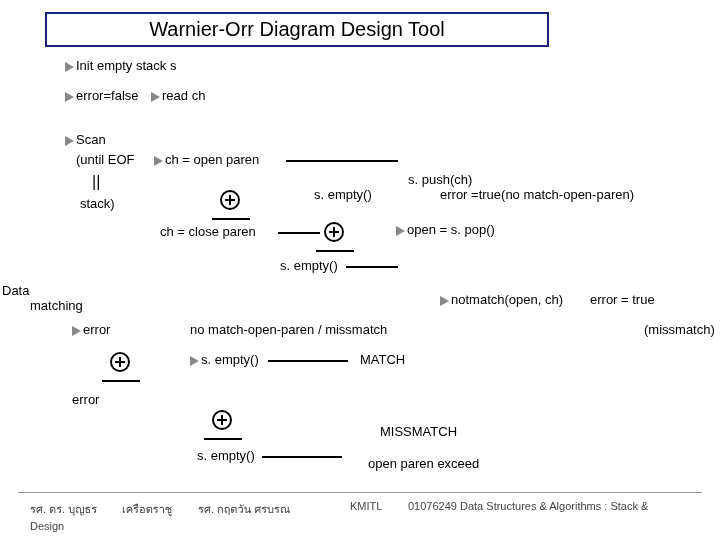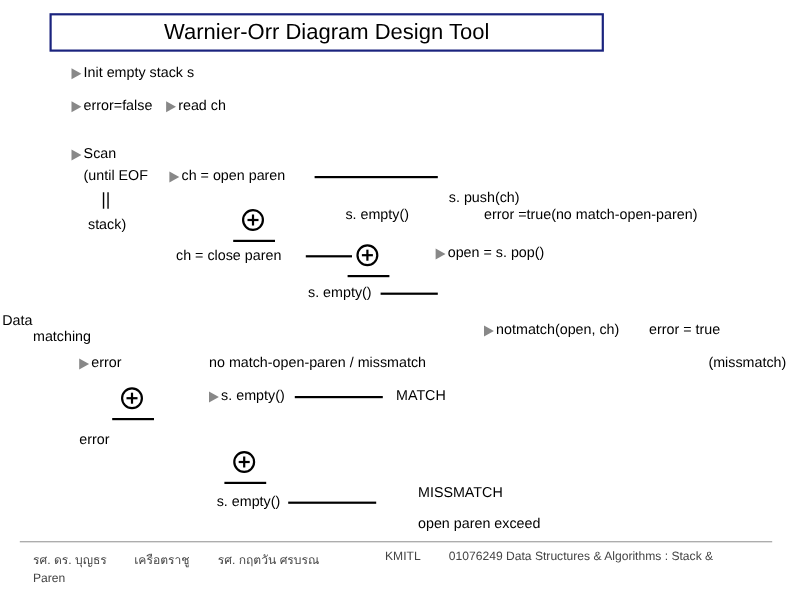--- a/index.html
+++ b/index.html
@@ -64,23 +64,23 @@
 
 <div class="node" style="left:190px; top:352px;"><span class="tri"></span><span>s. empty()</span></div>
 <div class="line-h" style="left:268px; top:360px; width:80px;"></div>
 <div class="node" style="left:360px; top:352px;"><span>MATCH</span></div>
 
 <div class="node" style="left:72px; top:392px;"><span>error</span></div>
 <div class="node" style="left:212px; top:410px;"><span class="plus-circle"></span></div>
 <div class="bar" style="left:204px; top:438px;"></div>
 <div class="node" style="left:197px; top:448px;"><span>s. empty()</span></div>
 <div class="line-h" style="left:262px; top:456px; width:80px;"></div>
-<div class="node" style="left:380px; top:440px;text-align:center;"><span>MISSMATCH</span></div>
-<div class="node" style="left:380px; top:456px;margin-top:12px;"><span>open paren exceed</span></div>
+<div class="node" style="left:380px; top:424px;text-align:center;"><span>MISSMATCH</span></div>
+<div class="node" style="left:368px; top:456px;"><span>open paren exceed</span></div>
 
 <div class="line-h" style="left:18px; top:492px; width:684px; height:1px; background:#999;"></div>
 <div class="footer" style="left:30px; top:500px;"><span>รศ. ดร. บุญธร</span></div>
 <div class="footer" style="left:122px; top:500px;"><span>เครือตราชู</span></div>
 <div class="footer" style="left:198px; top:500px;"><span>รศ. กฤตวัน   ศรบรณ</span></div>
 <div class="footer" style="left:350px; top:500px;"><span>KMITL</span></div>
 <div class="footer" style="left:408px; top:500px;"><span>01076249 Data Structures &amp; Algorithms : Stack &amp;</span></div>
-<div class="footer" style="left:30px; top:520px;"><span>Paren</span></div>
+<div class="footer" style="left:30px; top:520px;"><span>Design</span></div>
 <div class="pagenum" style="left:130px; top:538px;"><span>37</span></div>
 
 </body></html>

